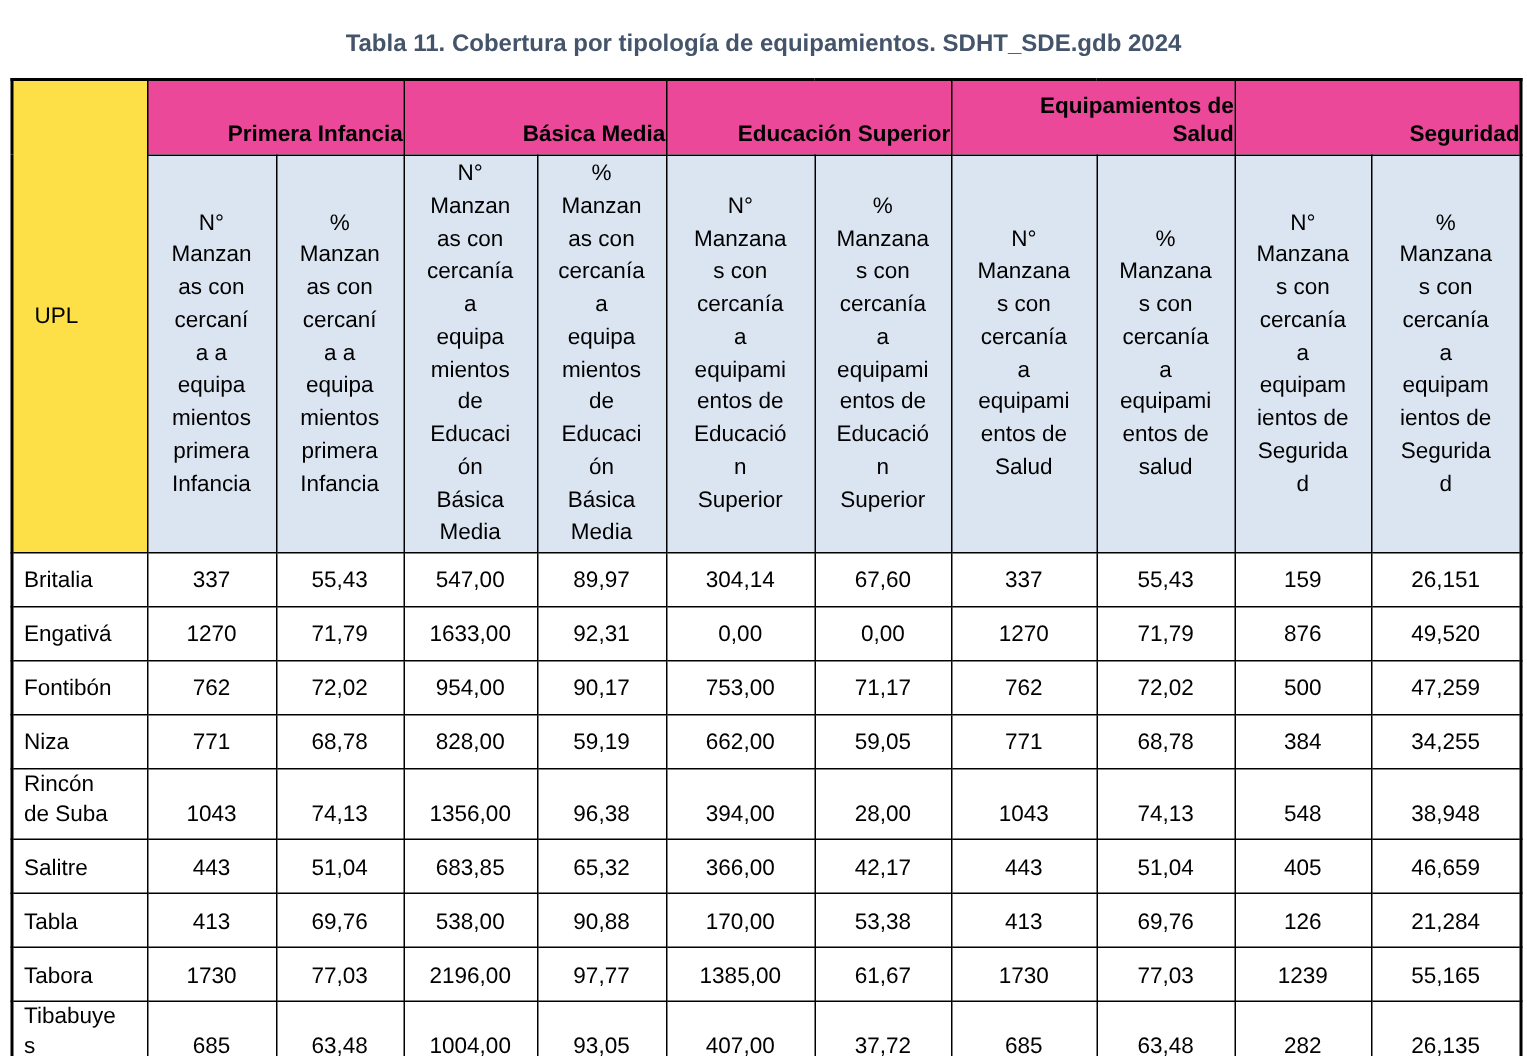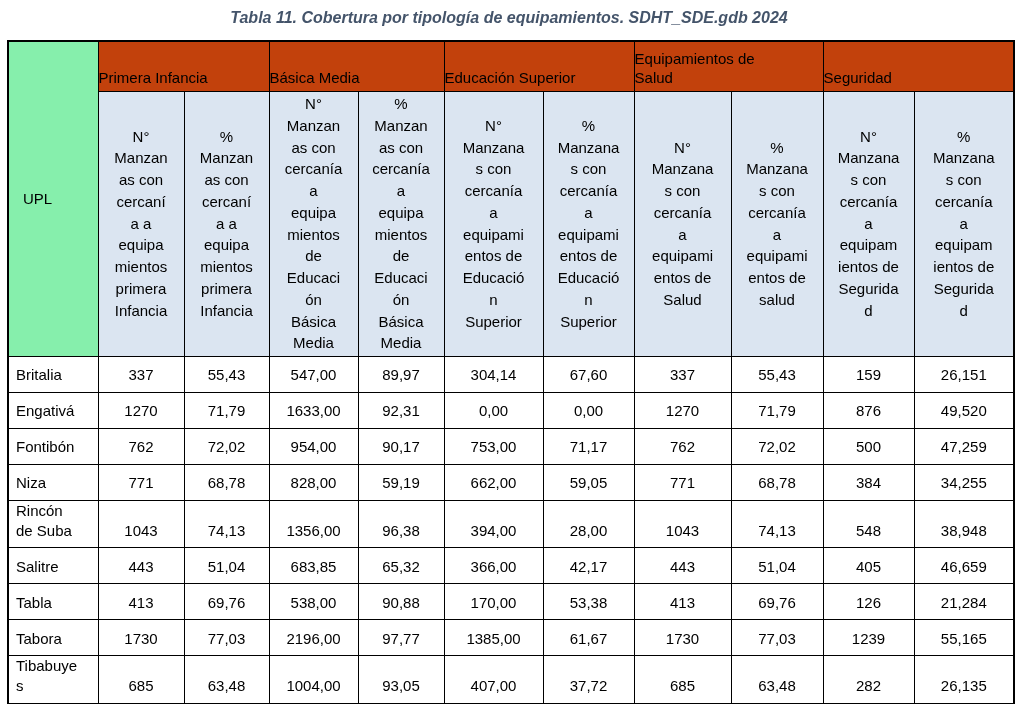--- a/index.html
+++ b/index.html
@@ -6,52 +6,51 @@
   html, body { background: #ffffff; }
   body {
     width: 1018px; height: 704px;
     font-family: "Liberation Sans", sans-serif;
     color: #000000;
     overflow: hidden;
   }
   .page { width: 1018px; height: 704px; position: relative; }
   .caption {
     text-align: center;
-    font-style: italic;
     font-weight: bold;
     font-size: 16px;
     color: #44546a;
-    padding-top: 9px;
+    padding-top: 21px;
     margin-bottom: 13px;
   }
   table.cov {
     border-collapse: collapse;
     table-layout: fixed;
     margin-left: 7px;
     width: 1006px;
     border: 2px solid #000000;
     font-size: 15px;
   }
   table.cov th, table.cov td {
     border: 1px solid #000000;
     font-weight: normal;
   }
   
   tr.group-row { height: 50px; }
   tr.group-row th.group {
-    background: #c2410c;
-    font-weight: normal;
-    text-align: left;
+    background: #ec4899;
+    font-weight: bold;
+    text-align: right;
     vertical-align: bottom;
     white-space: pre-line;
     line-height: 1.3;
     padding-bottom: 3px;
   }
   th.corner {
-    background: #86efac;
+    background: #fde047;
     font-weight: bold;
     text-align: center;
     vertical-align: middle;
     padding-left: 8px;
     text-align: left;
     padding-left: 14px;
   }
   tr.sub-row { height: 265px; }
   tr.sub-row th.sub {
     background: #dbe5f1;

